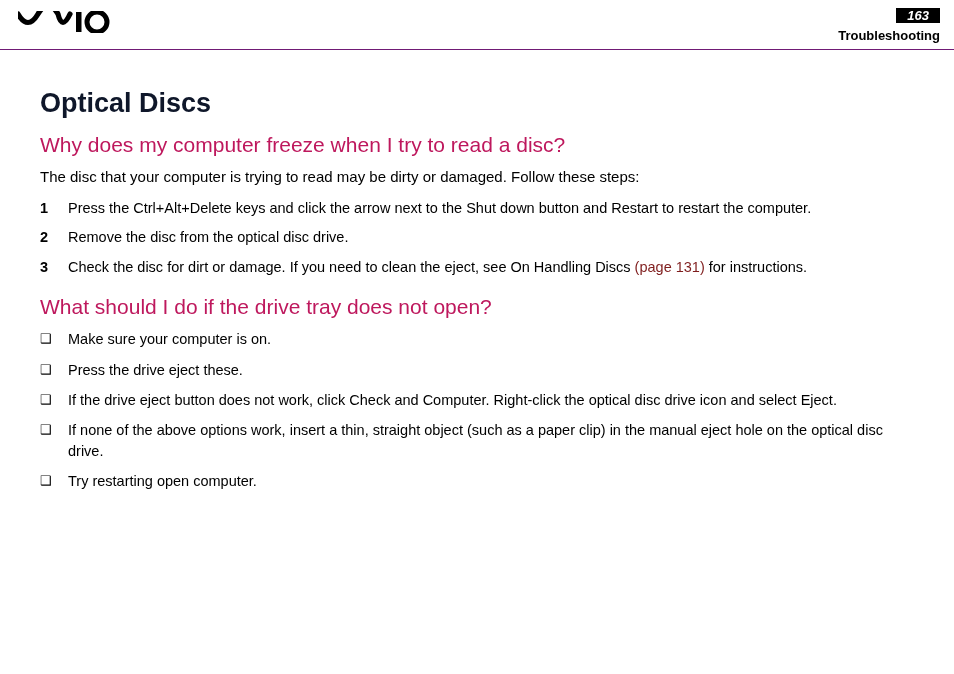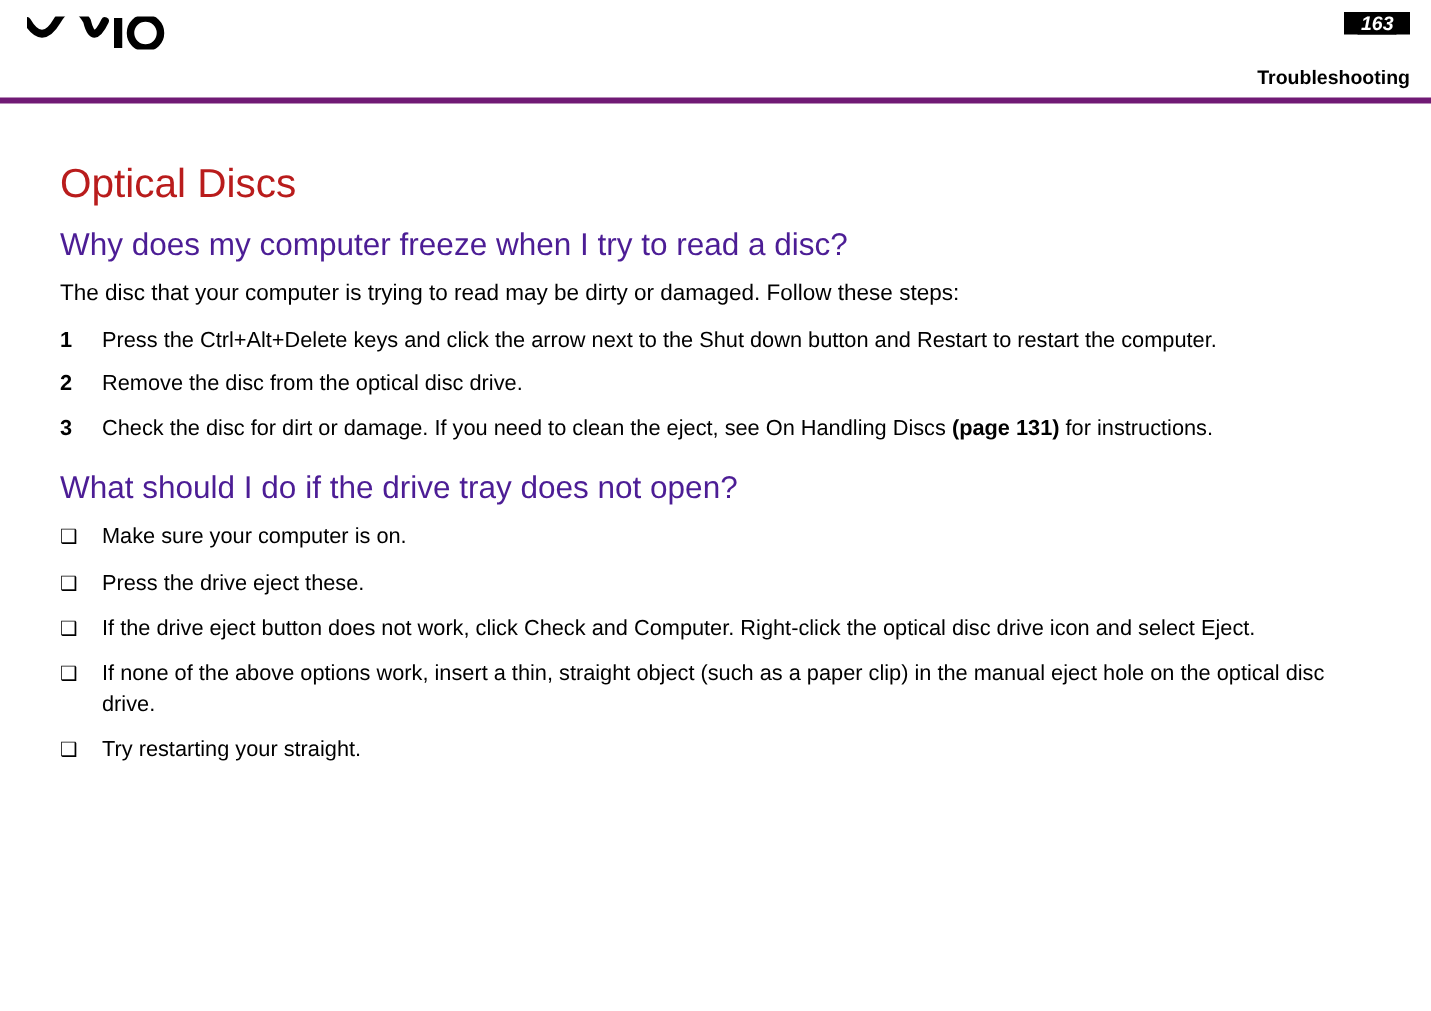--- a/index.html
+++ b/index.html
@@ -9,21 +9,21 @@
     font-family: Arial, Helvetica, sans-serif;
     background: #fff;
     color: #000;
     position: relative;
   }
   .header {
     display: flex;
     justify-content: space-between;
     align-items: flex-start;
     padding: 8px 14px 6px 18px;
-    border-bottom: 4px solid #701a75;
+    border-bottom: 1px solid #701a75;
   }
   .logo {
     display: flex;
     align-items: center;
     gap: 2px;
     height: 28px;
   }
   .header-right {
     text-align: right;
     color: #000;
@@ -54,37 +54,37 @@
     border-bottom: 7.5px solid transparent;
     border-left: 10px solid #000;
     margin-left: -1px;
   }
   .page-nav .num {
     background: #000;
     padding: 0 2px;
     line-height: 15px;
   }
   .section-label {
-    margin-top: 18px;
+    margin-top: 2px;
     font-size: 13px;
     font-weight: bold;
   }
   .content {
     padding: 38px 36px 20px 40px;
   }
   h1.page-title {
     font-size: 27px;
-    font-weight: normal;
-    color: #b91c1c;
+    font-weight: bold;
+    color: #0f172a;
     margin-bottom: 14px;
   }
   h2.question {
     font-size: 21px;
     font-weight: normal;
-    color: #4c1d95;
+    color: #be185d;
     margin-bottom: 10px;
     margin-top: 18px;
   }
   h2.question:first-of-type { margin-top: 0; }
   p.intro {
     font-size: 15px;
     margin-bottom: 12px;
     line-height: 1.35;
   }
   ol.numbered {
@@ -114,21 +114,21 @@
     line-height: 1.4;
     margin-bottom: 10px;
   }
   ul.boxed li .box-bullet {
     width: 28px;
     flex-shrink: 0;
     font-size: 13px;
     line-height: 1.5;
   }
   .b { font-weight: normal; }
-  .link { color: #000000; font-weight: bold; }
+  .link { color: #7f1d1d; font-weight: normal; }
 </style>
 </head>
 <body>
 
 <div class="header">
   <div class="logo">
     <svg width="96" height="22" viewBox="0 0 96 22">
       <path d="M0 3 Q10 20 20 3 Q30 -14 40 3 Q44 20 52 3" stroke="#000" stroke-width="5.2" fill="none" stroke-linecap="round"></path>
       <rect x="58" y="1" width="5.5" height="20" fill="#000"></rect>
       <circle cx="79" cy="11" r="10" stroke="#000" stroke-width="5" fill="none"></circle>
@@ -183,16 +183,16 @@
       <span>
         <span>If the drive eject button does not work, click </span><span class="b">Check</span><span> and </span><span class="b">Computer</span><span>. Right-click the optical disc drive icon and select </span><span class="b">Eject</span><span>.</span>
       </span>
     </li>
     <li>
       <span class="box-bullet">❑</span>
       <span>If none of the above options work, insert a thin, straight object (such as a paper clip) in the manual eject hole on the optical disc drive.</span>
     </li>
     <li>
       <span class="box-bullet">❑</span>
-      <span>Try restarting your straight.</span>
+      <span>Try restarting open computer.</span>
     </li>
   </ul>
 </div>
 
 </body></html>

